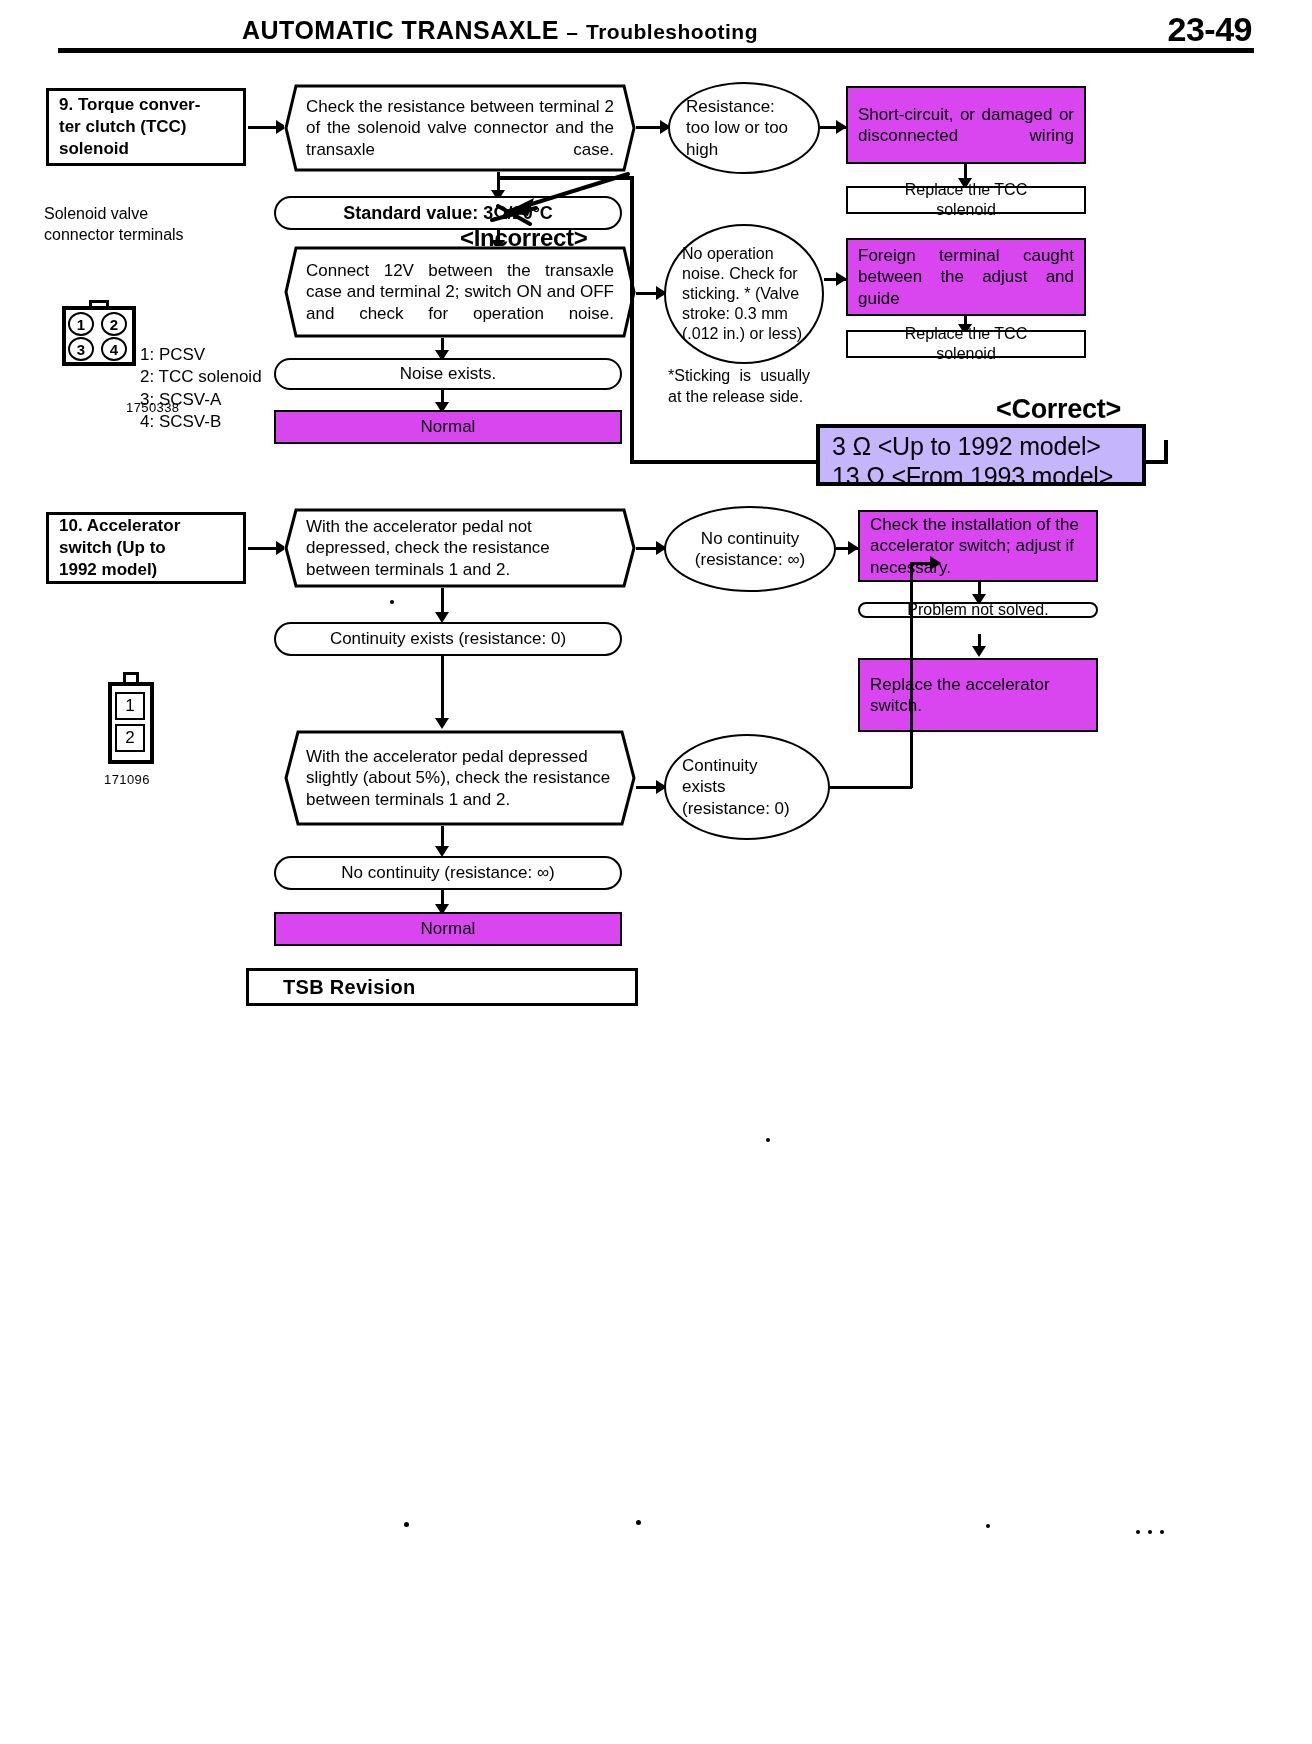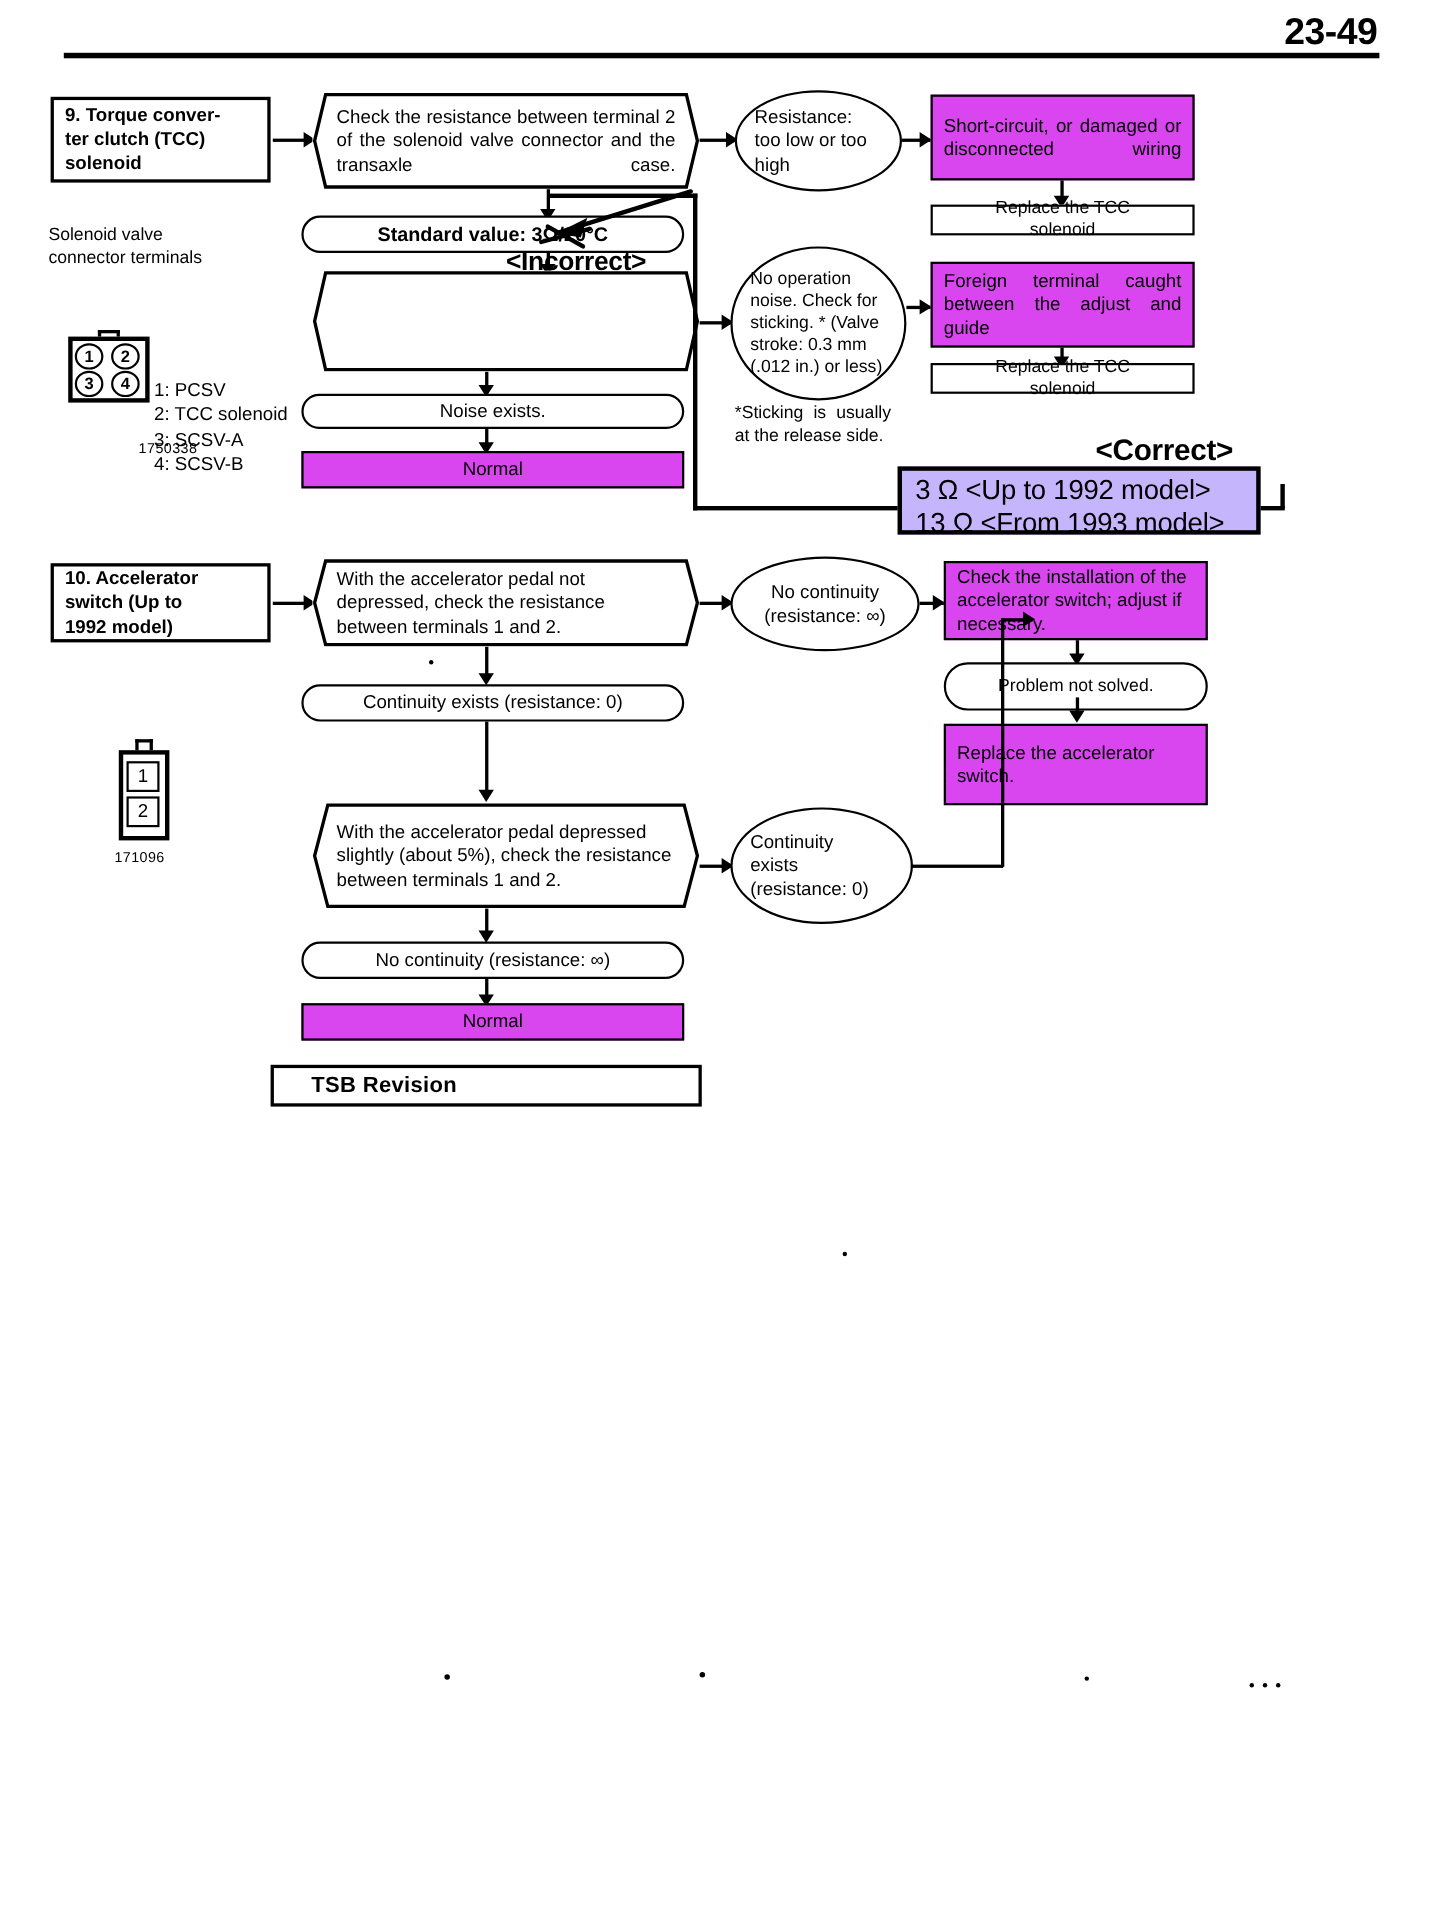--- a/index.html
+++ b/index.html
@@ -265,20 +265,25 @@
   .speck {
     position: absolute;
     background: #000;
     border-radius: 50%;
   }
 </style>
 </head>
 <body>
 
 <div id="page-header">
+  <div id="header-title">
+    <span>AUTOMATIC TRANSAXLE</span>
+    <span class="sub">–</span>
+    <span class="sub">Troubleshooting</span>
+  </div>
   <div id="page-number">23-49</div>
   <div id="header-rule"></div>
 </div>
 
 <div class="node rect-bold" style="left:46px; top:88px; width:200px; height:78px;">
   <span class="txt" style="white-space:pre-line; line-height:1.3; font-size:17px; text-indent:0;">9. Torque conver-
 ter clutch (TCC)
 solenoid</span>
 </div>
 
@@ -335,20 +340,21 @@
 
 <div class="ln ln-v" style="left:497px; top:230px; height:14px;"></div>
 <div class="arrow-d" style="left:491px; top:240px;"></div>
 
 <div class="node hexbox" style="left:284px; top:246px; width:352px; height:92px;">
   <div class="hexshape">
     <svg viewBox="0 0 352 92" preserveAspectRatio="none">
       <polygon points="12,2 340,2 350,46 340,90 12,90 2,46" fill="#fff" stroke="#000" stroke-width="3"></polygon>
     </svg>
   </div>
+  <span class="txt justify">Connect 12V between the transaxle case and terminal 2; switch ON and OFF and check for operation noise.</span>
 </div>
 
 <div class="ln ln-thick-h" style="left:500px; top:176px; width:134px;"></div>
 <div class="ln ln-thick-v" style="left:630px; top:176px; height:288px;"></div>
 <div class="ln ln-thick-h" style="left:630px; top:460px; width:538px;"></div>
 <div class="ln ln-thick-v" style="left:1164px; top:440px; height:22px;"></div>
 
 <div class="ln ln-h" style="left:636px; top:292px; width:28px;"></div>
 <div class="arrow-r" style="left:656px; top:286px;"></div>
 
@@ -442,21 +448,21 @@
 <div class="ln ln-h" style="left:836px; top:547px; width:24px;"></div>
 <div class="arrow-r" style="left:848px; top:541px;"></div>
 
 <div class="node rect" style="left:858px; top:510px; width:240px; height:72px;">
   <span class="txt">Check the installation of the accelerator switch; adjust if necessary.</span>
 </div>
 
 <div class="ln ln-v" style="left:978px; top:582px; height:18px;"></div>
 <div class="arrow-d" style="left:972px; top:594px;"></div>
 
-<div class="node pill" style="left:858px; top:602px; width:240px; height:44px; font-size:16px;">
+<div class="node pill" style="left:858px; top:602px; width:240px; height:16px; font-size:16px;">
   <span class="txt center">Problem not solved.</span>
 </div>
 
 <div class="ln ln-v" style="left:978px; top:634px; height:18px;"></div>
 <div class="arrow-d" style="left:972px; top:646px;"></div>
 
 <div class="node rect" style="left:858px; top:658px; width:240px; height:74px;">
   <span class="txt">Replace the accelerator switch.</span>
 </div>
 

